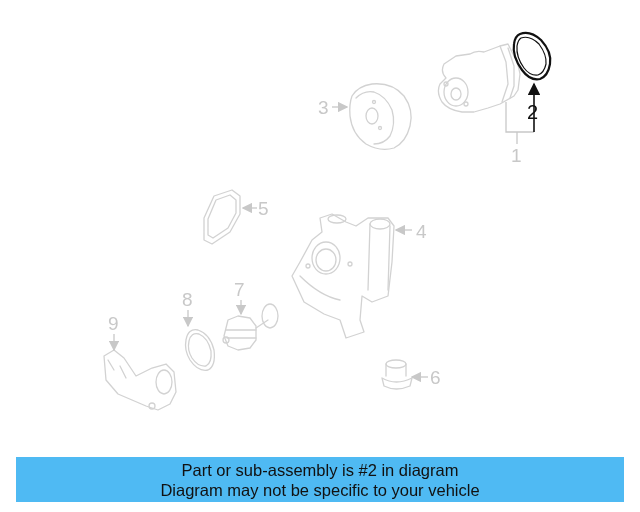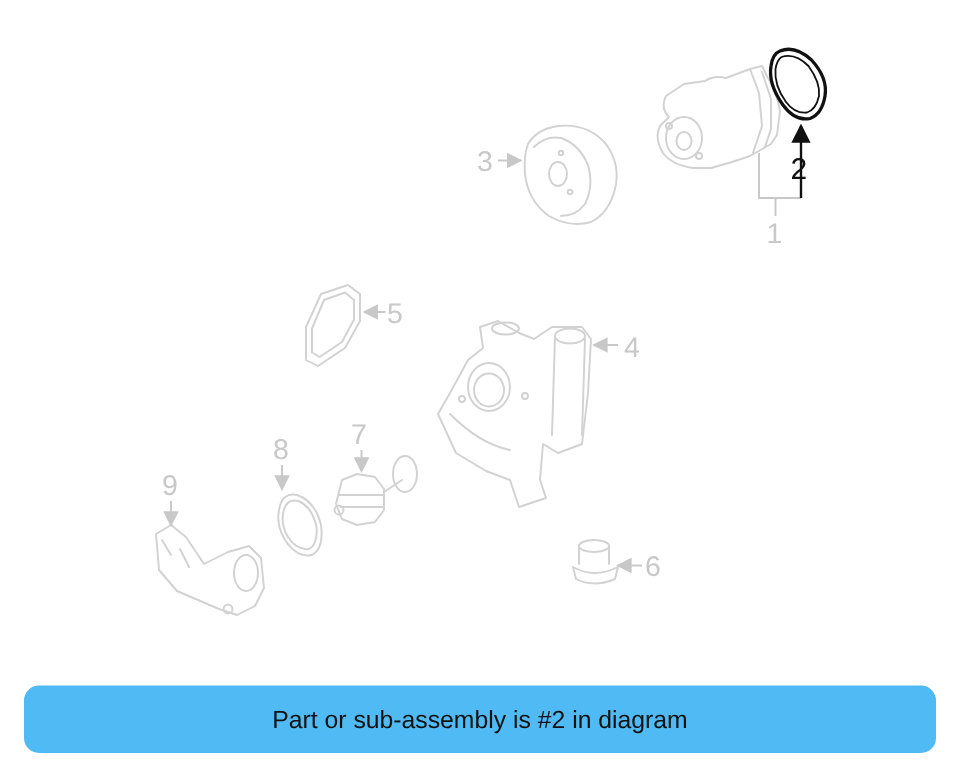--- a/index.html
+++ b/index.html
@@ -4,21 +4,21 @@
 <style>
   html, body { margin:0; padding:0; background:#ffffff; }
   body { width:640px; height:512px; position:relative; overflow:hidden; font-family:"Liberation Sans", sans-serif; }
   #diagram { position:absolute; left:0; top:0; width:640px; height:512px; }
   .lbl { font-family:"Liberation Sans", sans-serif; font-size:19px; fill:#c8c8c8; }
   .lbl-active { font-family:"Liberation Sans", sans-serif; font-size:20px; fill:#111111; }
   .part { fill:none; stroke:#d2d2d2; stroke-width:1.3; stroke-linejoin:round; stroke-linecap:round; }
   .lead { fill:none; stroke:#c8c8c8; stroke-width:1.3; }
   .lead-active { fill:none; stroke:#111111; stroke-width:1.6; }
   #banner { position:absolute; left:16px; top:457px; width:608px; height:45px; background:#4fbaf3;
-            display:flex; flex-direction:column; align-items:center; justify-content:center;border-radius:10px; }
+            display:flex; flex-direction:column; align-items:center; justify-content:center; }
   #banner span { display:block; font-size:16.5px; color:#111111; line-height:20px; }
 </style>
 </head>
 <body>
 
 <svg id="diagram" viewBox="0 0 640 512" xmlns="http://www.w3.org/2000/svg">
   <defs>
     <marker id="arrG" markerWidth="8" markerHeight="8" refX="7" refY="4" orient="auto">
       <path d="M0,0 L8,4 L0,8 Z" fill="#c8c8c8"></path>
     </marker>
@@ -109,13 +109,14 @@
     <ellipse class="part" cx="396" cy="364" rx="10" ry="4"></ellipse>
     <path class="part" d="M386,364 L386,376 M406,364 L406,376"></path>
     <path class="part" d="M382,378 Q396,386 412,378 L410,386 Q396,392 384,386 Z"></path>
   </g>
   <text class="lbl" x="430" y="384">6</text>
   <path class="lead" d="M428,377 L412,377" marker-end="url(#arrG)"></path>
 </svg>
 
 <div id="banner">
   <span>Part or sub-assembly is #2 in diagram</span>
+  <span>Diagram may not be specific to your vehicle</span>
 </div>
 
 </body></html>

